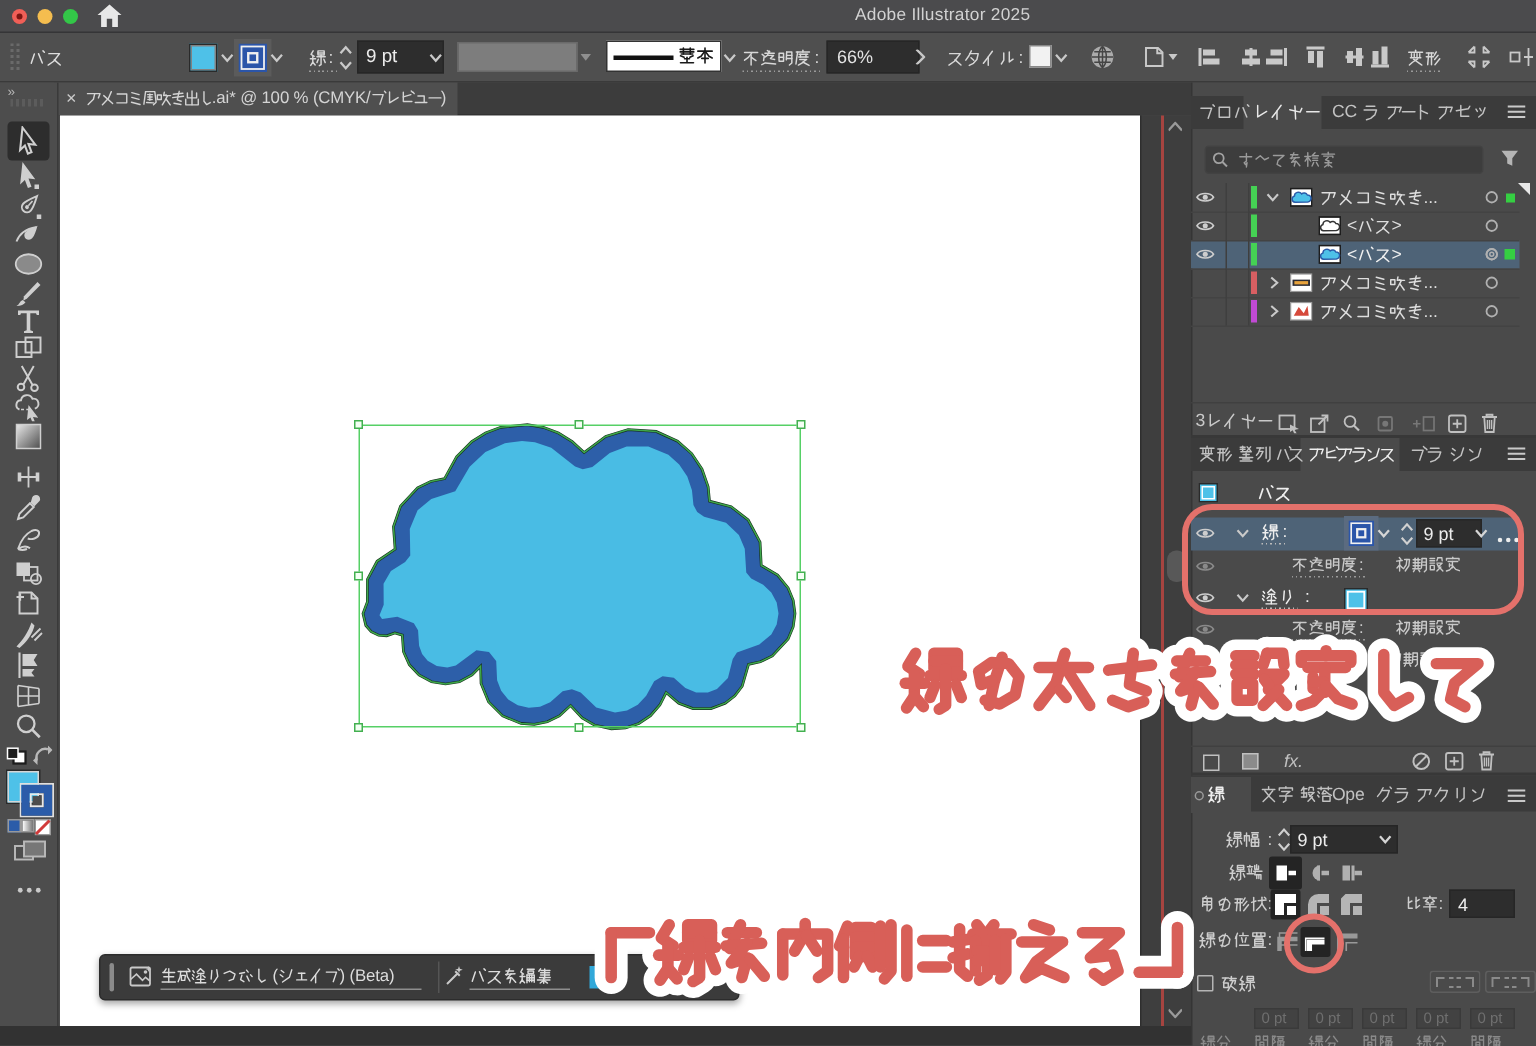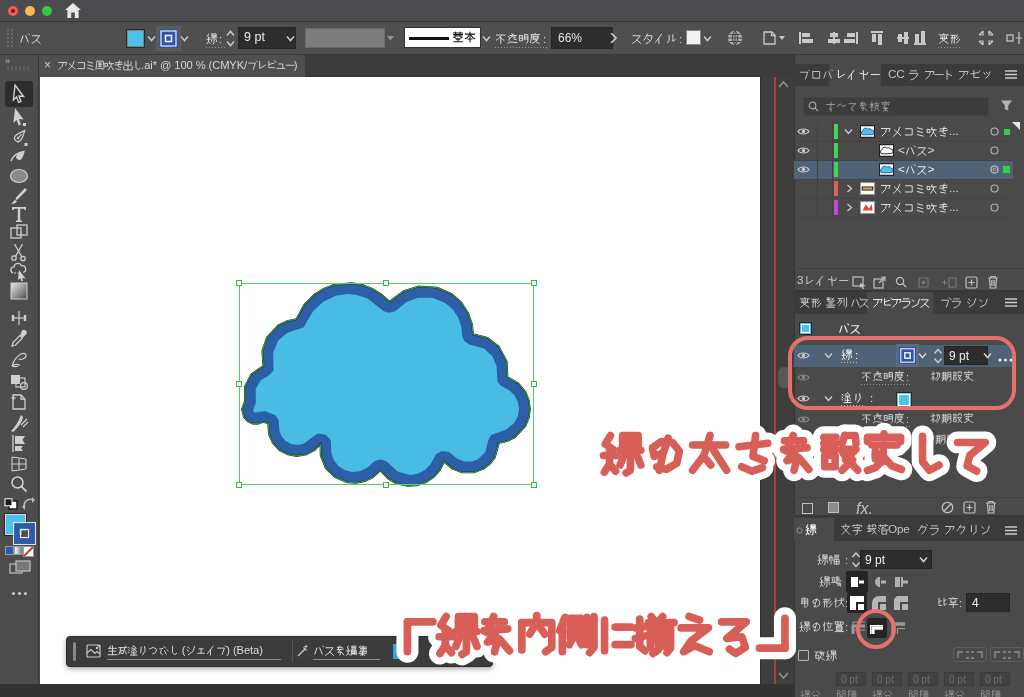--- a/index.html
+++ b/index.html
@@ -7,20 +7,21 @@
 <div class="abs" style="left:0;top:0;width:1024px;height:697px;background:#4a4a4a">
 
 <div class="abs" style="left:0;top:0;width:1024px;height:22px;background:#4b4b4d;border-bottom:1px solid #353537"></div>
 <div class="abs" style="left:7.5px;top:5.5px;width:10px;height:10px;border-radius:50%;background:#f05f57"></div>
 <div class="abs" style="left:10.5px;top:8.5px;width:4px;height:4px;border-radius:50%;background:#7c1612"></div>
 <div class="abs" style="left:24.5px;top:5.5px;width:10px;height:10px;border-radius:50%;background:#f5bd4f"></div>
 <div class="abs" style="left:41.5px;top:5.5px;width:10px;height:10px;border-radius:50%;background:#33c748"></div>
 <svg class="abs" style="left:64px;top:2px" width="18" height="17" viewBox="0 0 18 17">
 <path d="M9 1 L17 8 L14.6 8 L14.6 16 L10.8 16 L10.8 10.5 L7.2 10.5 L7.2 16 L3.4 16 L3.4 8 L1 8 Z" fill="#e8e8e8"></path>
     </svg>
+<div class="abs" style="left:570px;top:4px;width:200px;height:16px;color:#d2d2d2;font-size:11.5px;letter-spacing:0.2px">Adobe Illustrator 2025</div>
 <div class="abs" style="left:0;top:22px;width:1024px;height:33px;background:#4f4f4f;border-bottom:1px solid #3a3a3a"></div>
 <div class="abs" style="left:7px;top:29px;width:2px;height:18px;background:repeating-linear-gradient(#6a6a6a 0 2px,transparent 2px 4px)"></div>
 <div class="abs" style="left:11px;top:29px;width:2px;height:18px;background:repeating-linear-gradient(#6a6a6a 0 2px,transparent 2px 4px)"></div>
 <svg style="position:absolute;left:17px;top:31px;overflow:visible" width="29" height="16" viewBox="-2 -2 29 16">
       <path transform="translate(0.0,0) scale(0.1150)" d="M34,26 L16,80" fill="none" stroke="#dedede" stroke-width="8.5" stroke-linecap="round" stroke-linejoin="round"></path>
       <path transform="translate(0.0,0) scale(0.1150)" d="M58,24 L80,78" fill="none" stroke="#dedede" stroke-width="8.5" stroke-linecap="round" stroke-linejoin="round"></path>
       <path transform="translate(0.0,0) scale(0.1150)" d="M84,8 L92,16" fill="none" stroke="#dedede" stroke-width="8.5" stroke-linecap="round" stroke-linejoin="round"></path>
       <path transform="translate(11.5,0) scale(0.1150)" d="M18,24 L80,24 L46,68 L14,90" fill="none" stroke="#dedede" stroke-width="8.5" stroke-linecap="round" stroke-linejoin="round"></path>
       <path transform="translate(11.5,0) scale(0.1150)" d="M50,60 L84,90" fill="none" stroke="#dedede" stroke-width="8.5" stroke-linecap="round" stroke-linejoin="round"></path>
     </svg>
@@ -1178,21 +1179,21 @@
       <path transform="translate(33.0,0) scale(0.1100)" d="M22,30 L80,30" fill="none" stroke="#c9c9c9" stroke-width="8.5" stroke-linecap="round" stroke-linejoin="round"></path>
       <path transform="translate(33.0,0) scale(0.1100)" d="M48,30 L48,68" fill="none" stroke="#c9c9c9" stroke-width="8.5" stroke-linecap="round" stroke-linejoin="round"></path>
       <path transform="translate(33.0,0) scale(0.1100)" d="M30,44 L30,62" fill="none" stroke="#c9c9c9" stroke-width="8.5" stroke-linecap="round" stroke-linejoin="round"></path>
       <path transform="translate(33.0,0) scale(0.1100)" d="M30,52 L46,52" fill="none" stroke="#c9c9c9" stroke-width="8.5" stroke-linecap="round" stroke-linejoin="round"></path>
       <path transform="translate(33.0,0) scale(0.1100)" d="M48,64 L30,82 L12,88" fill="none" stroke="#c9c9c9" stroke-width="8.5" stroke-linecap="round" stroke-linejoin="round"></path>
       <path transform="translate(33.0,0) scale(0.1100)" d="M50,58 L68,78 L90,86" fill="none" stroke="#c9c9c9" stroke-width="8.5" stroke-linecap="round" stroke-linejoin="round"></path>
     </svg>
 <div class="abs" style="left:794px;top:497px;width:230px;height:1px;background:#404040"></div>
 <div class="abs" style="left:802px;top:503px;width:11px;height:11px;border:1.5px solid #c0c0c0"></div>
 <div class="abs" style="left:828px;top:502px;width:11px;height:11px;border:1.5px solid #c0c0c0;background:#8b8b8b"></div>
-<div class="abs" style="left:856px;top:500px;color:#c0c0c0;font-size:16px;font-style:italic">fx.</div>
+<div class="abs" style="left:856px;top:500px;color:#c0c0c0;font-size:12px;font-style:italic">fx.</div>
 <svg class="abs" style="left:941px;top:501px" width="13" height="13">
       <circle cx="6.5" cy="6.5" r="5.2" fill="none" stroke="#c0c0c0" stroke-width="1.3"></circle>
       <path d="M2.8 10.2 L10.2 2.8" stroke="#c0c0c0" stroke-width="1.3"></path>
     </svg>
 <svg class="abs" style="left:963px;top:501px" width="13" height="13">
 <rect x="1" y="1" width="11" height="11" rx="1.5" fill="none" stroke="#c0c0c0" stroke-width="1.2"></rect>
       <path d="M6.5 3.5 V9.5 M3.5 6.5 H9.5" stroke="#c0c0c0" stroke-width="1.2"></path>
     </svg>
 <svg class="abs" style="left:985px;top:500px" width="12" height="14" viewBox="0 0 12 14">
 <path d="M1 3 H11 M4 3 V1.5 H8 V3 M2.5 3 L3.2 13 H8.8 L9.5 3" fill="none" stroke="#c0c0c0" stroke-width="1.2"></path>

